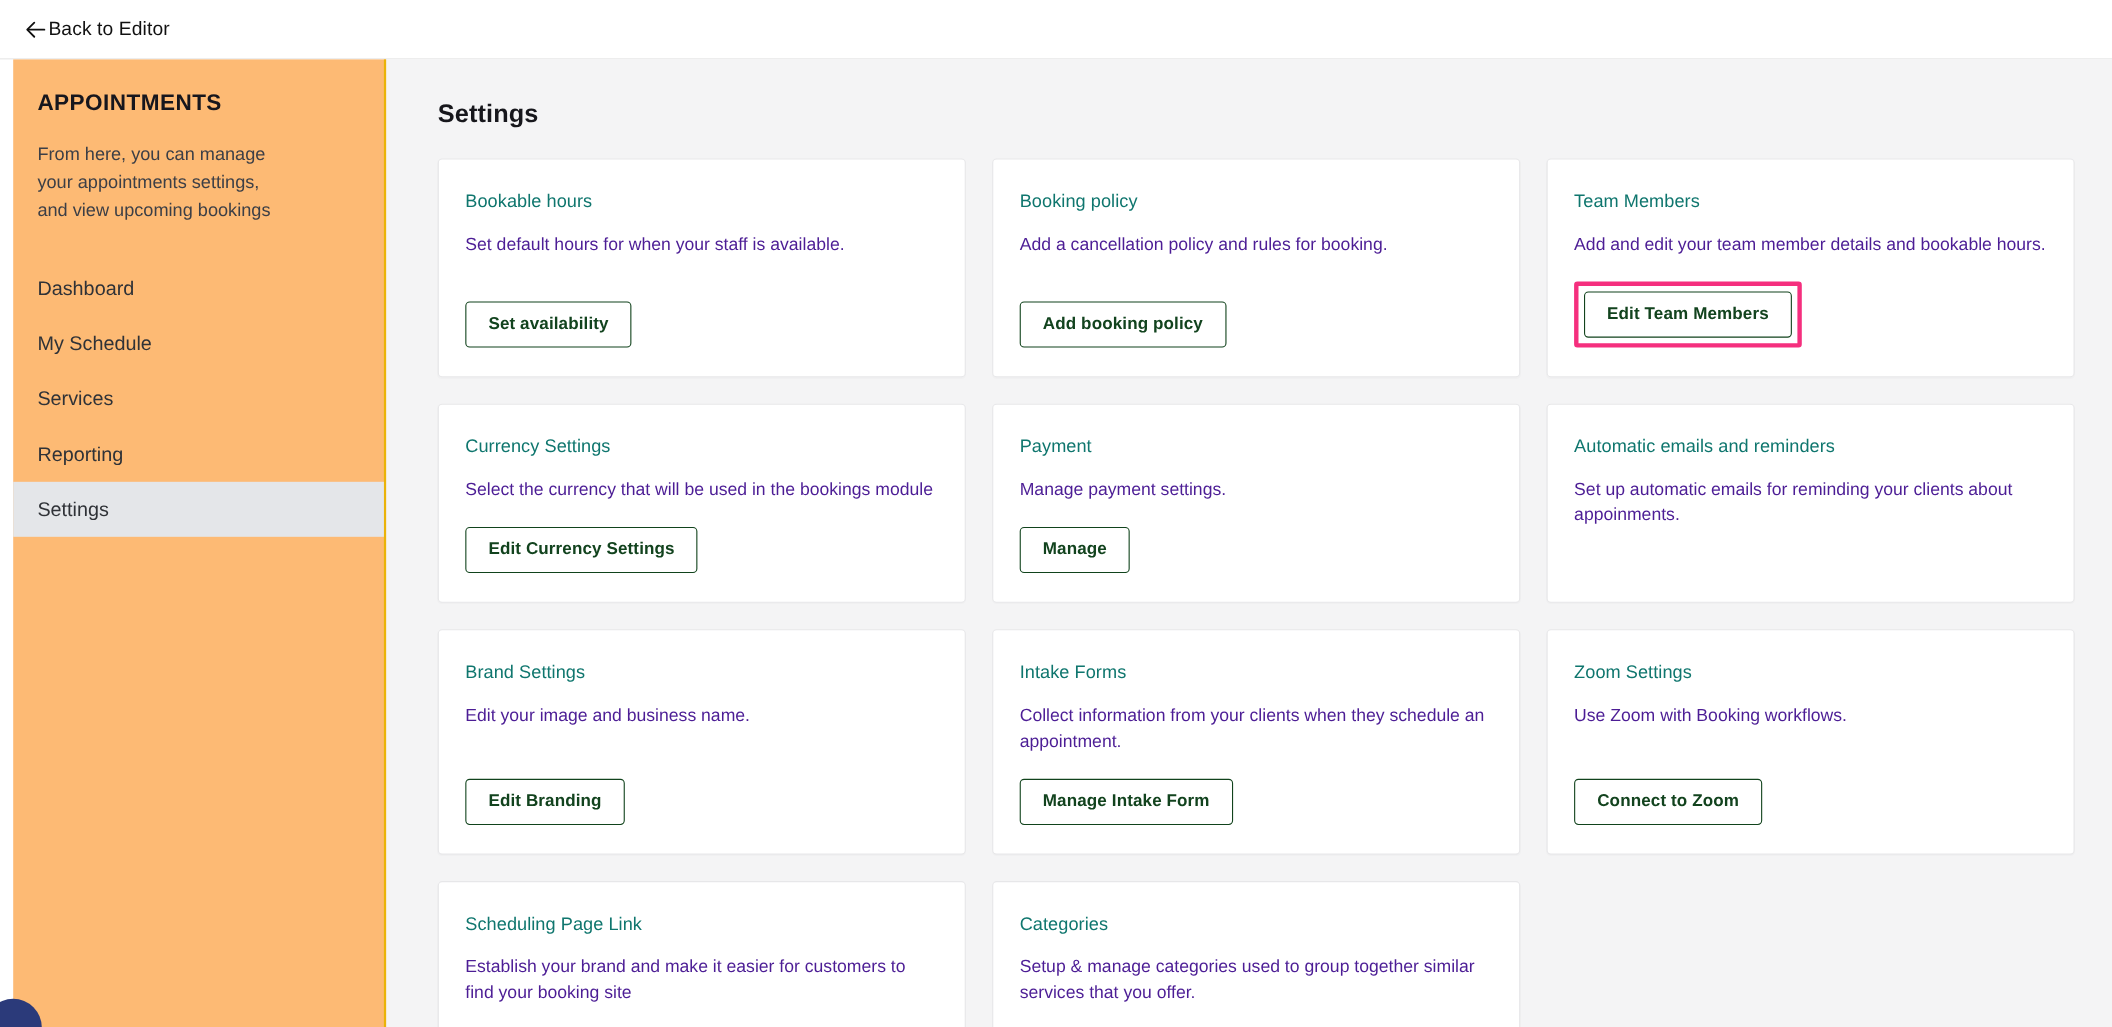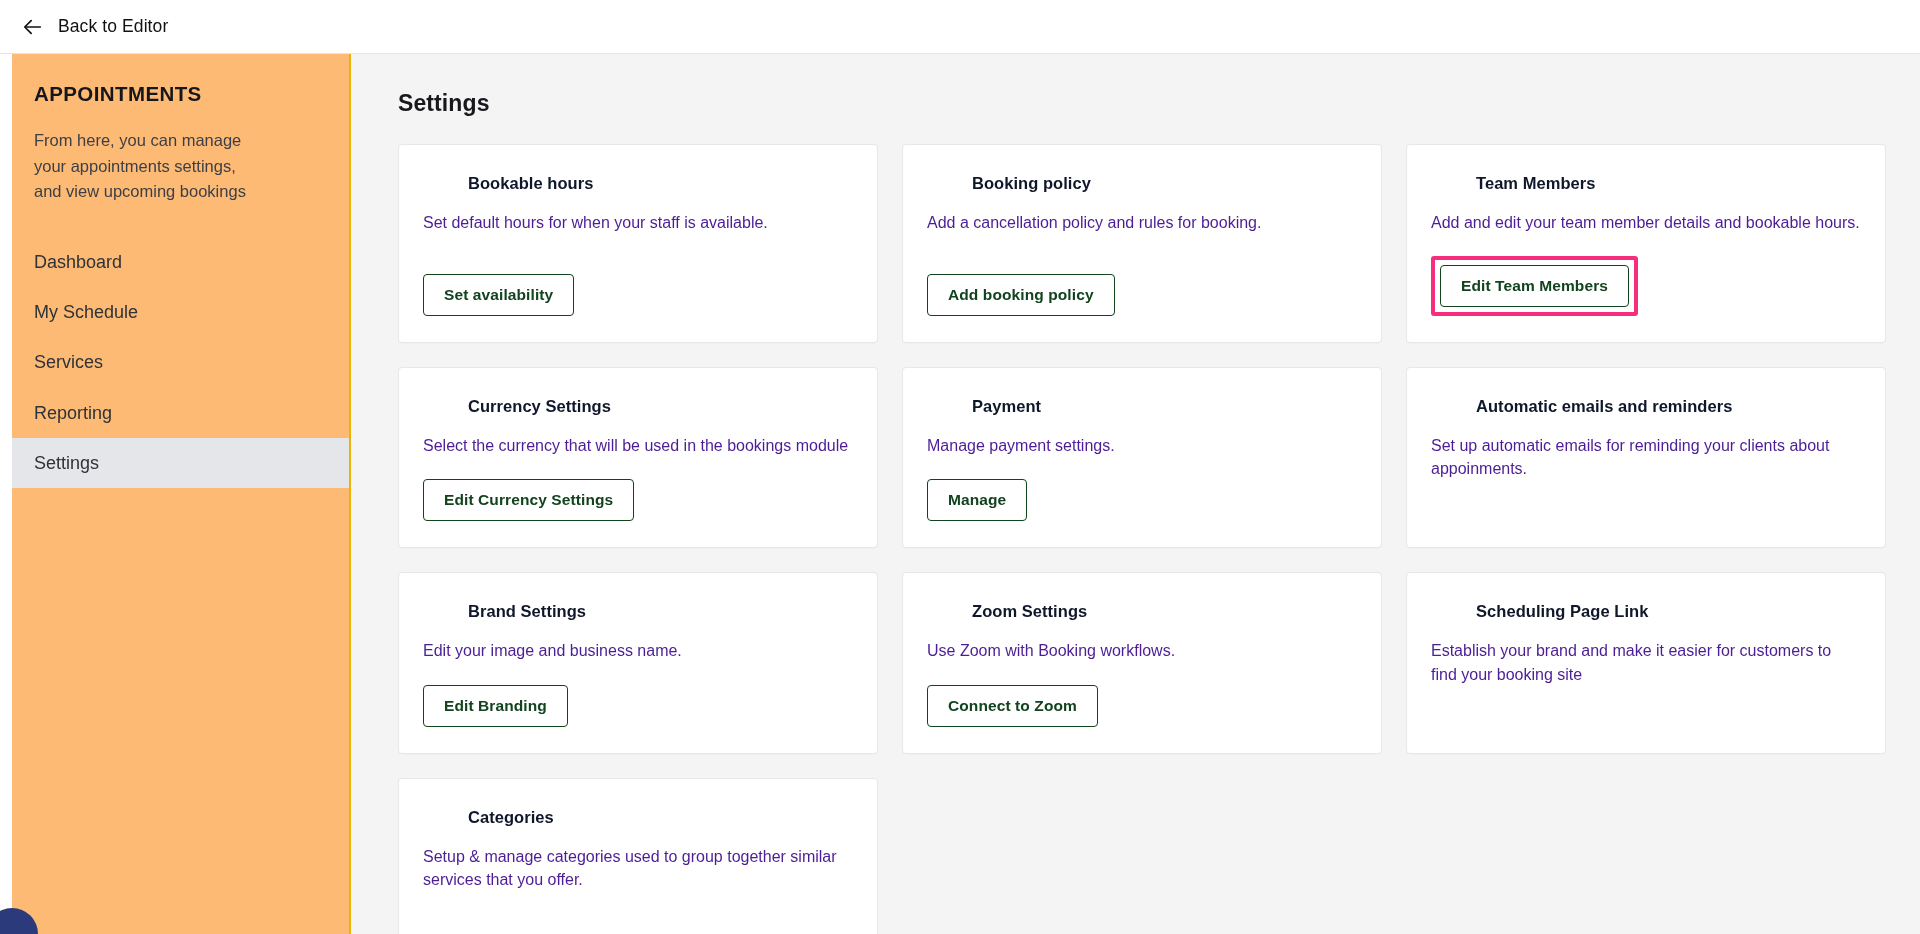--- a/index.html
+++ b/index.html
@@ -19,21 +19,20 @@
     width: 100%;
     background: #ffffff;
     border-bottom: 1px solid #e5e5e5;
     display: flex;
     align-items: center;
     padding-left: 22px;
   }
   .back-link {
     display: flex;
     align-items: center;
-    gap: 14px;
     cursor: pointer;
     color: #000000;
   }
   .back-arrow {
     width: 22px;
     height: 22px;
     display: block;
     flex: 0 0 auto;
   }
   .back-label {
@@ -124,25 +123,24 @@
     border: 1px solid #e7e7e9;
     border-radius: 4px;
     padding: 29px 24px 26px 24px;
     min-height: 181px;
     display: flex;
     flex-direction: column;
     box-shadow: 0 1px 1px rgba(0,0,0,0.02);
   }
   .card-title {
     font-size: 16.5px;
-    font-weight: bold;
-    color: #0f172a;
+    font-weight: normal;
+    color: #0f766e;
     margin-bottom: 18px;
     letter-spacing: .05px;
-    margin-left: 45px;
   }
   .card-desc {
     font-size: 16px;
     line-height: 1.45;
     color: #4c1d95;
     margin-bottom: auto;
     padding-bottom: 22px;
   }
   .btn-wrap {
     display: flex;
@@ -266,20 +264,27 @@
       </section>
 
       <section class="card">
         <div class="card-title">Brand Settings</div>
         <div class="card-desc">Edit your image and business name.</div>
         <div class="btn-wrap">
           <button class="btn">Edit Branding</button>
         </div>
       </section>
 
+      <section class="card">
+        <div class="card-title">Intake Forms</div>
+        <div class="card-desc">Collect information from your clients when they schedule an appointment.</div>
+        <div class="btn-wrap">
+          <button class="btn">Manage Intake Form</button>
+        </div>
+      </section>
 
       <section class="card">
         <div class="card-title">Zoom Settings</div>
         <div class="card-desc">Use Zoom with Booking workflows.</div>
         <div class="btn-wrap">
           <button class="btn">Connect to Zoom</button>
         </div>
       </section>
 
       <section class="card">

